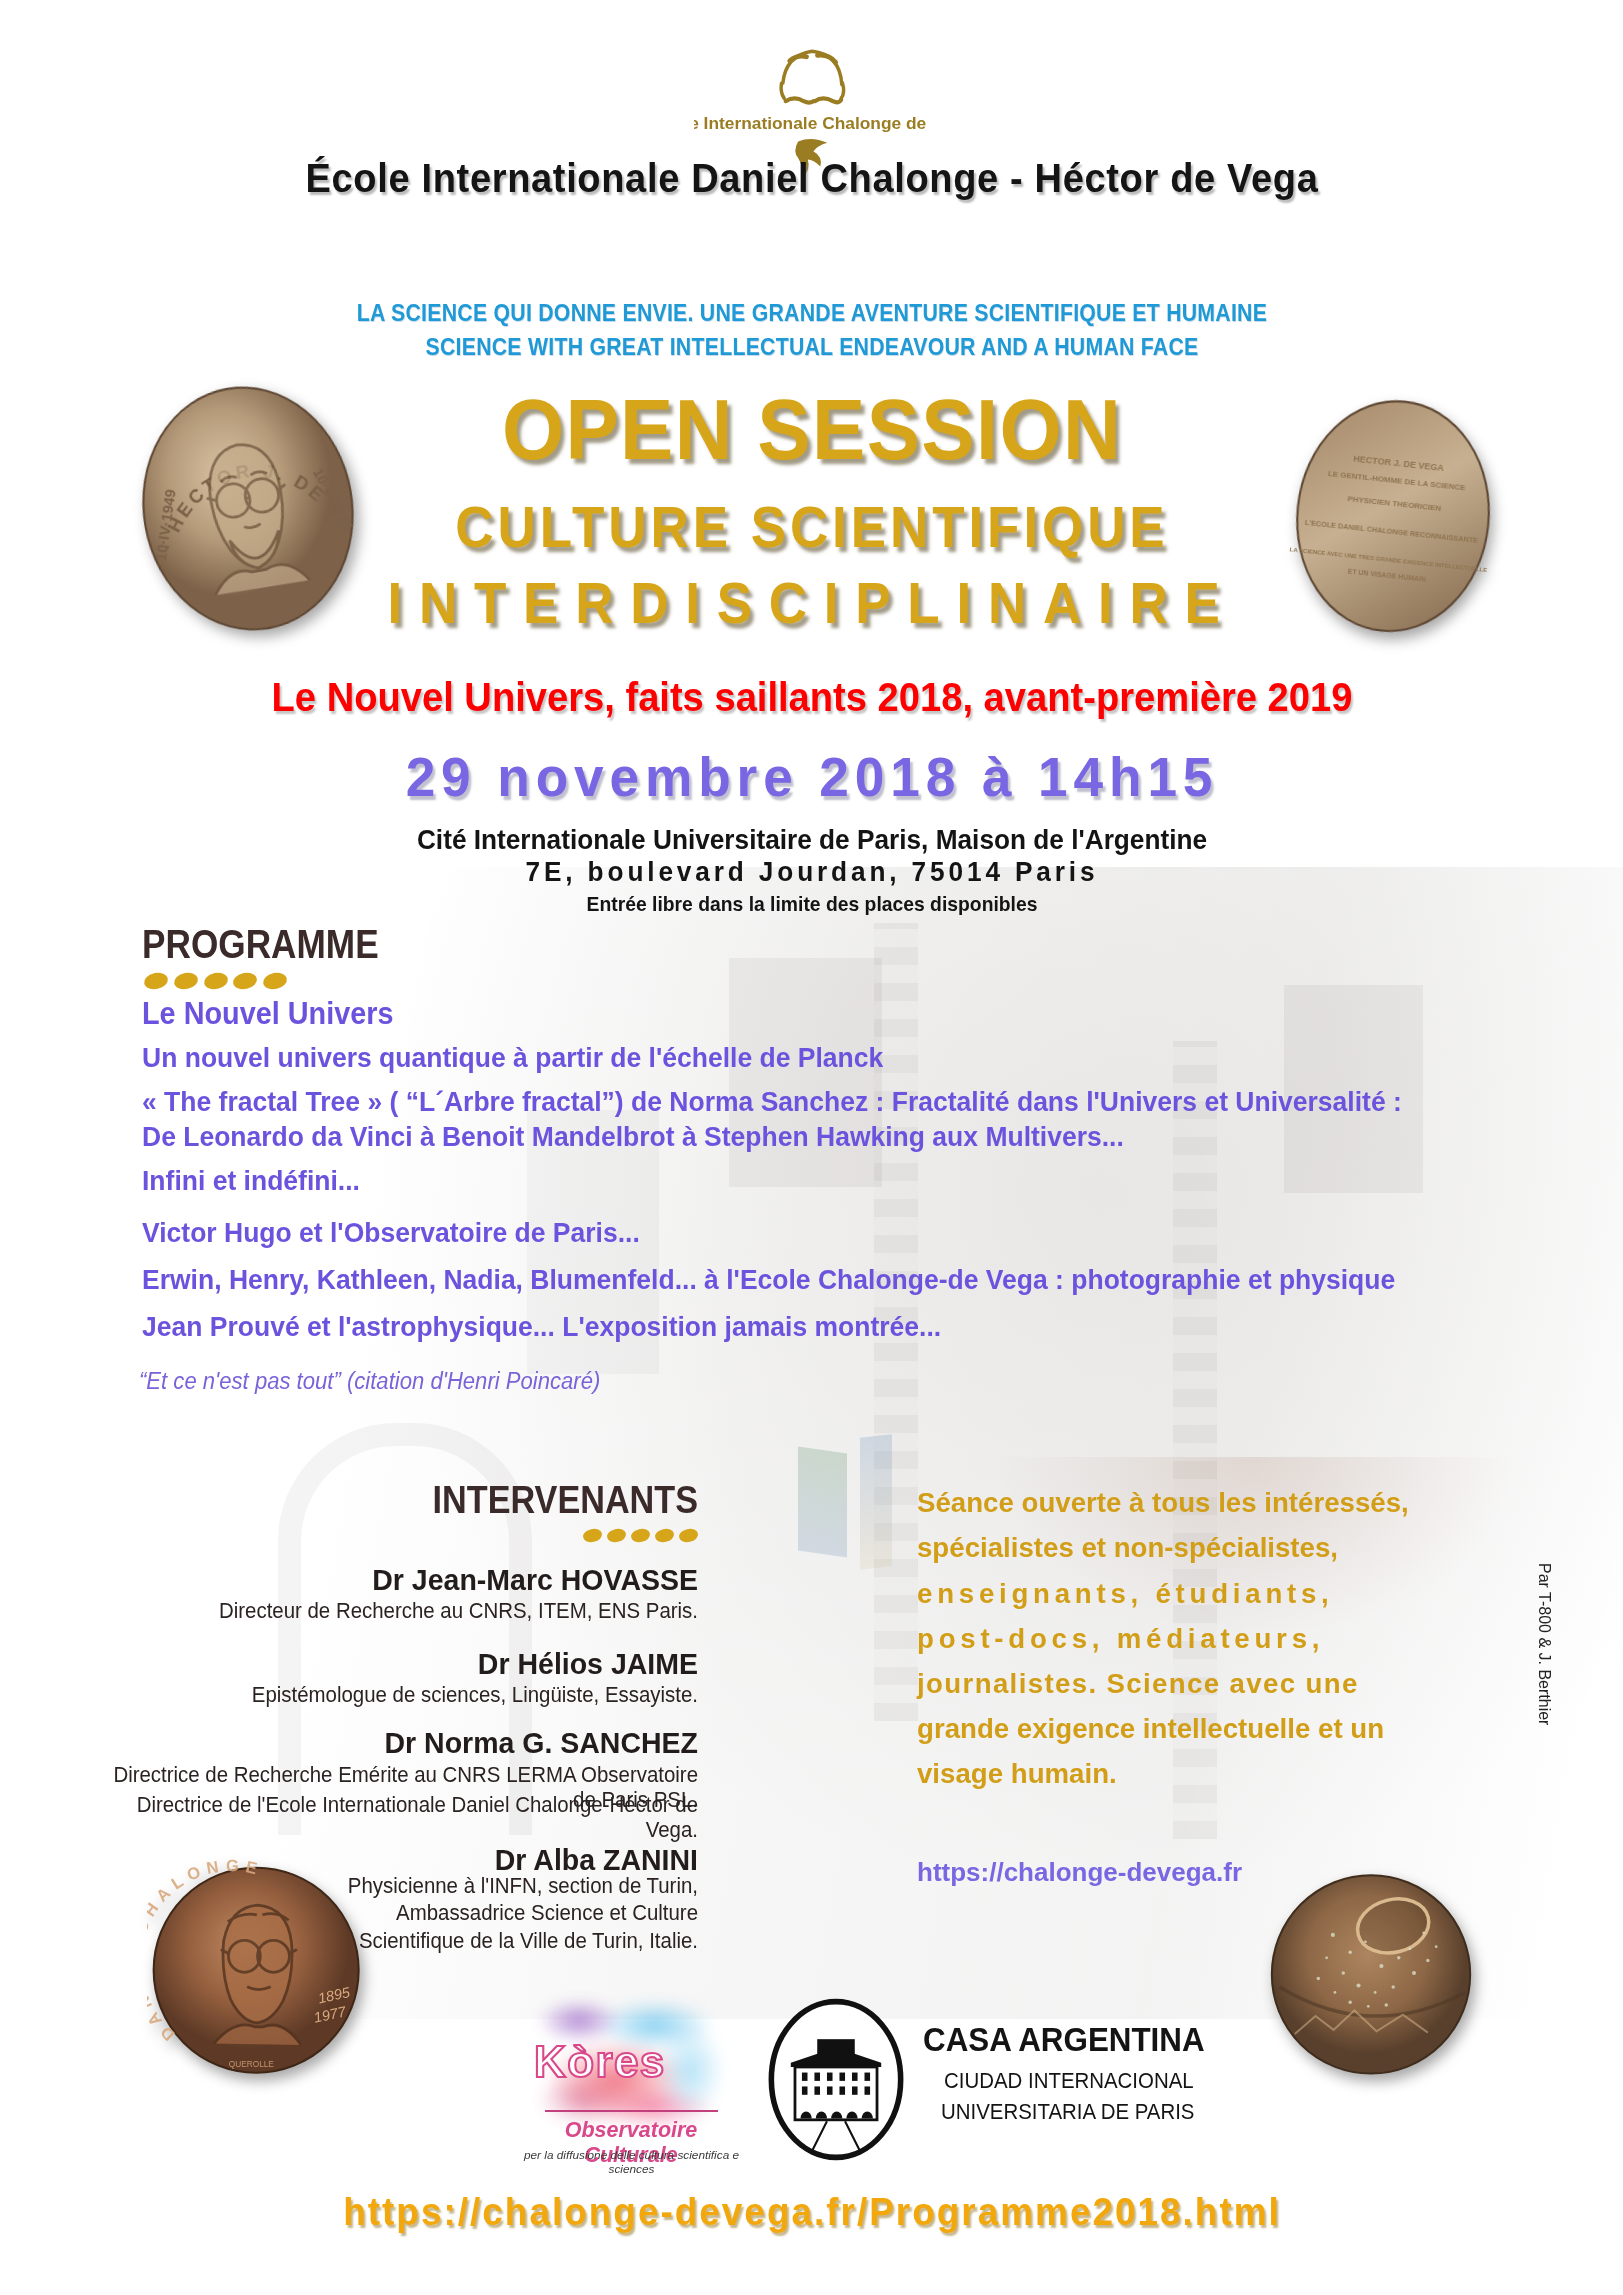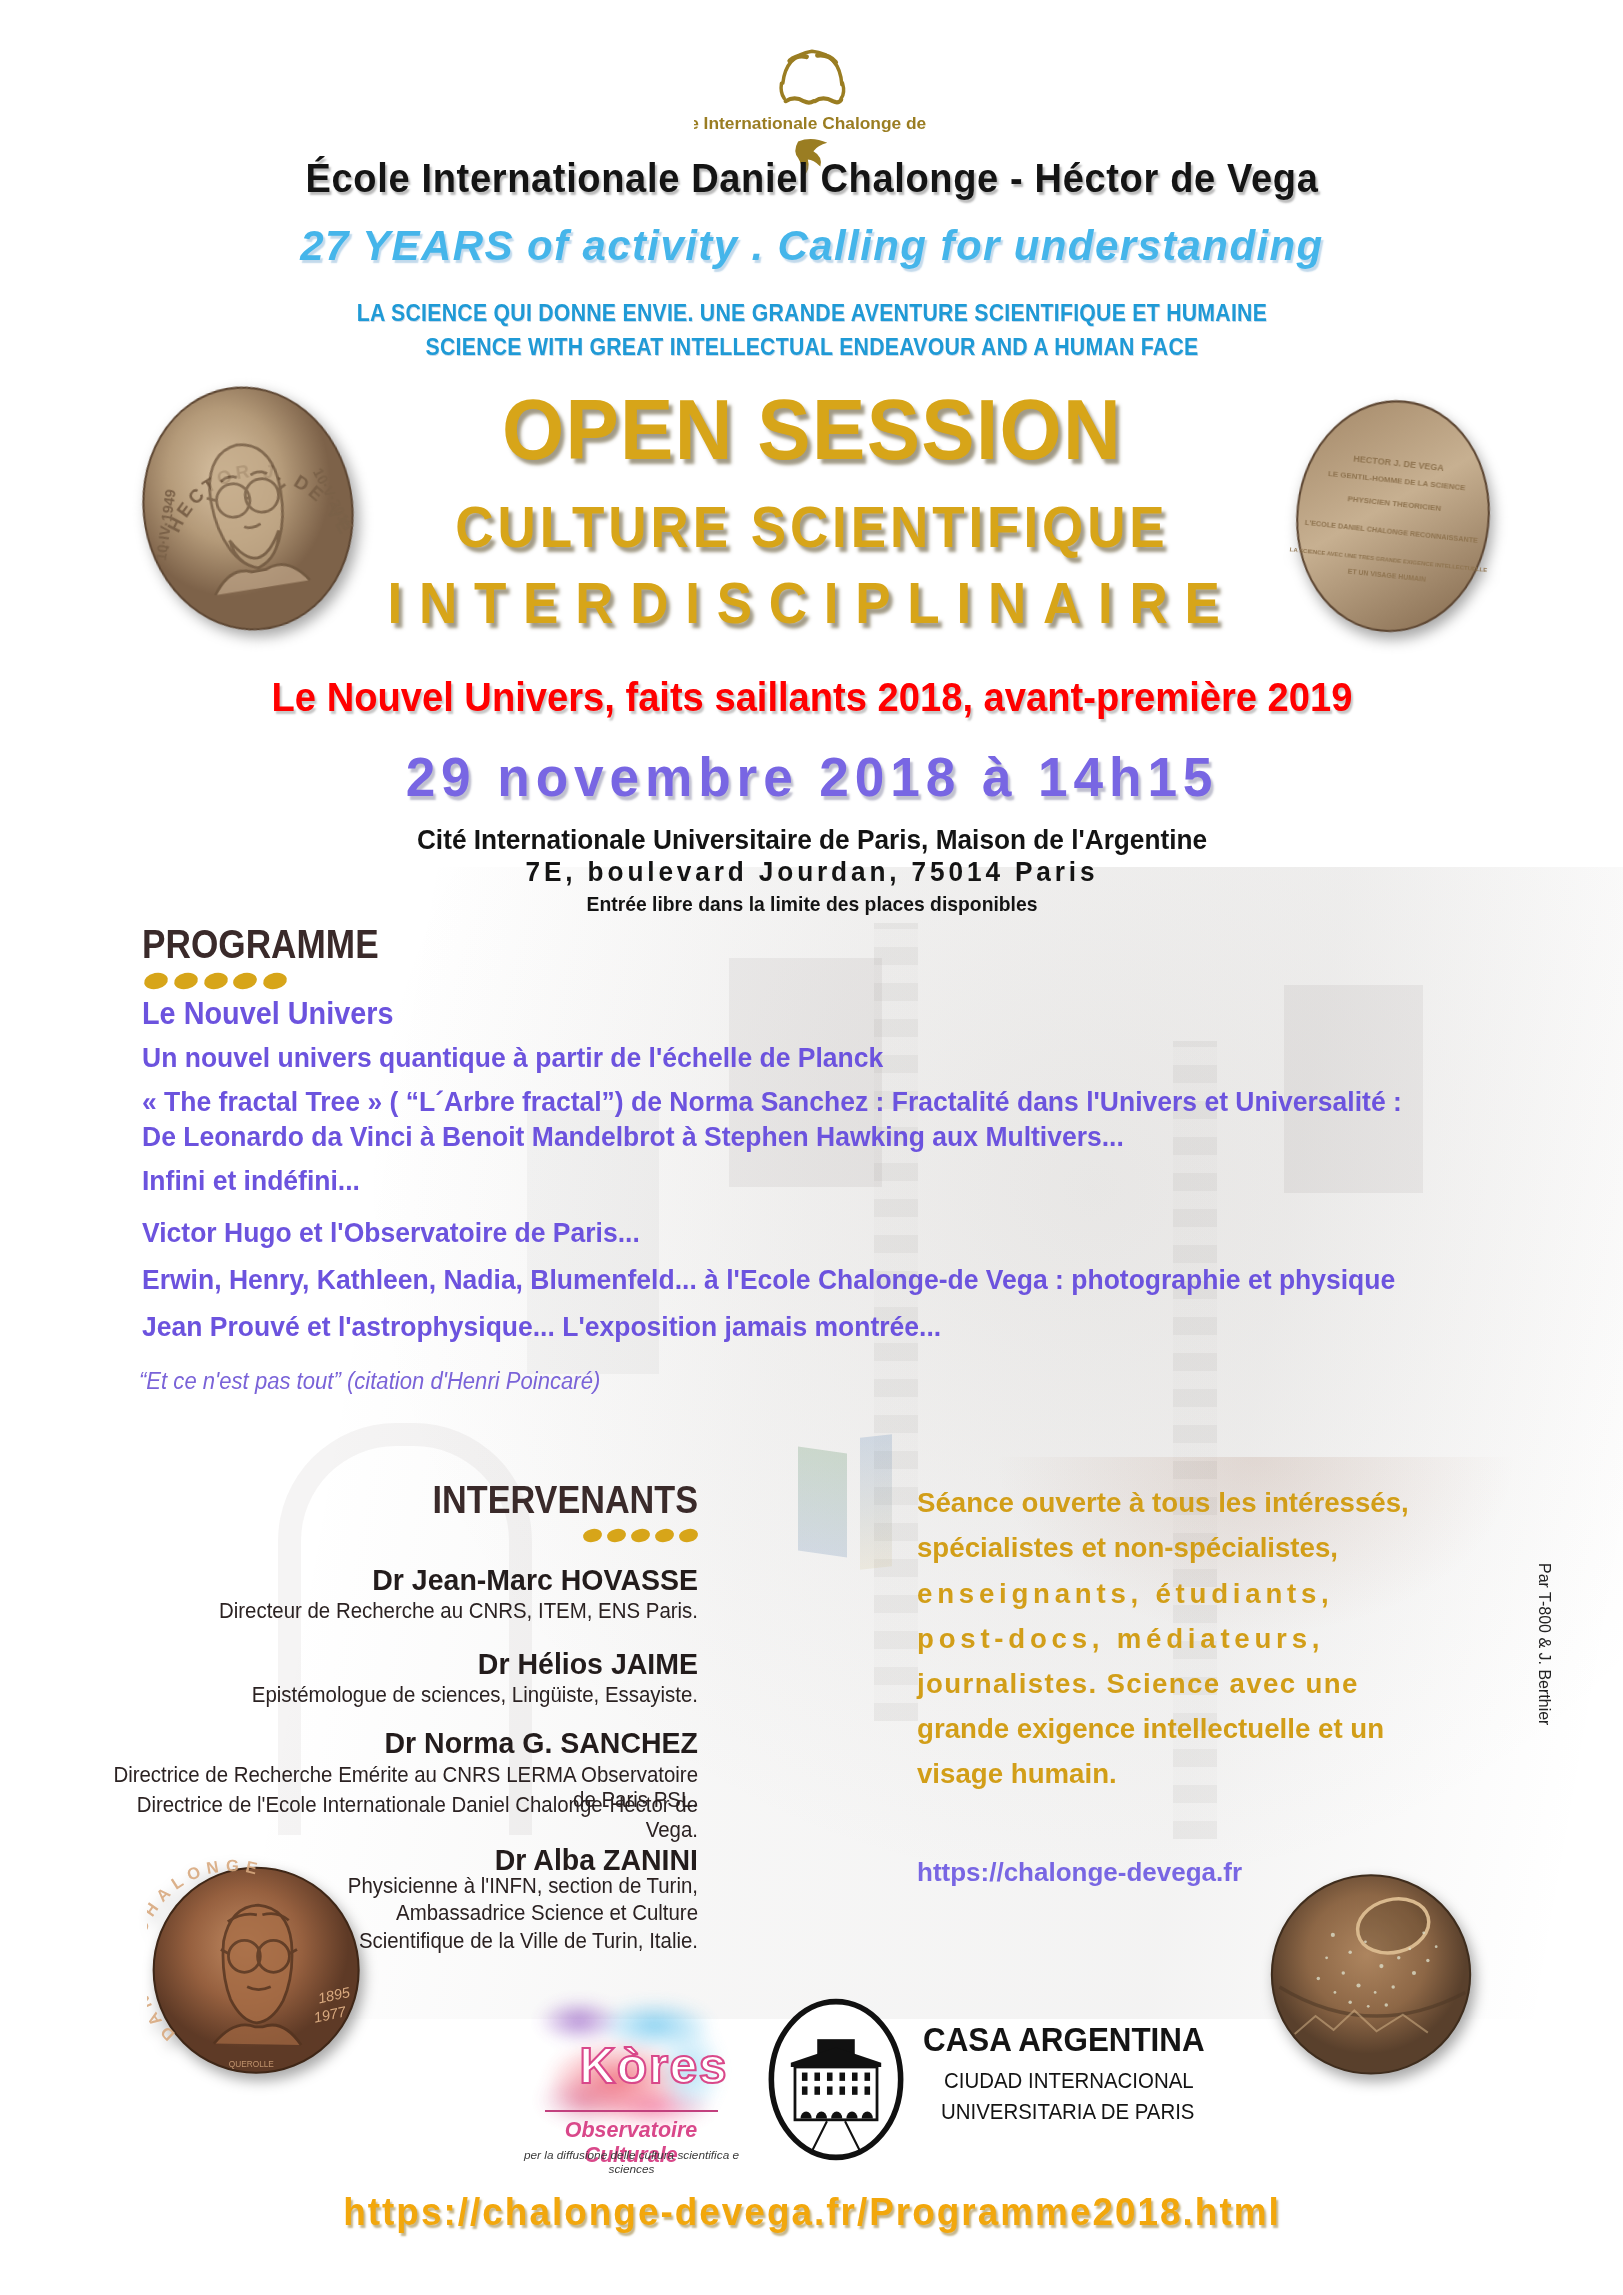--- a/index.html
+++ b/index.html
@@ -79,21 +79,21 @@
 
   
   .kores-blob{left:517px;top:1988px;width:222px;height:149px;filter:blur(6.2px);opacity:0.85;
     background:
       radial-gradient(closest-side at 28% 22%, rgba(140,80,190,0.8), rgba(140,80,190,0) 68%),
       radial-gradient(closest-side at 62% 25%, rgba(90,190,235,0.85), rgba(90,190,235,0) 70%),
       radial-gradient(closest-side at 78% 55%, rgba(110,200,240,0.6), rgba(110,200,240,0) 70%),
       radial-gradient(closest-side at 45% 62%, rgba(235,60,80,0.8), rgba(235,60,80,0) 72%),
       radial-gradient(closest-side at 62% 80%, rgba(240,100,150,0.8), rgba(240,100,150,0) 70%),
       radial-gradient(closest-side at 30% 75%, rgba(200,60,120,0.55), rgba(200,60,120,0) 70%);}
-  .kores-name{left:534px;top:2037px;width:194px;text-align:right;font-size:50px;font-weight:bold;
+  .kores-name{left:534px;top:2037px;width:194px;text-align:left;font-size:44px;font-weight:bold;
     color:#ffffff;-webkit-text-stroke:2.1px #d9488a;text-stroke:2.1px #d9488a;letter-spacing:1.4px;}
   .kores-line{left:545px;top:2110px;width:173px;height:2.1px;background:#c2407e;}
   .kores-sub{left:527px;top:2118px;width:208px;text-align:center;font-size:21.5px;font-weight:bold;
     font-style:italic;color:#d9488a;}
   .kores-tag{left:517px;top:2148px;width:229px;text-align:center;font-size:11.8px;font-style:italic;color:#3a3a3a;}
   .casa-name{left:923px;top:2021px;font-size:33px;font-weight:bold;color:#141414;transform:scaleX(0.95);transform-origin:left;}
   .casa-l1{left:944px;top:2069px;font-size:21.5px;color:#141414;transform:scaleX(0.95);transform-origin:left;}
   .casa-l2{left:941px;top:2100px;font-size:21.5px;color:#141414;transform:scaleX(0.95);transform-origin:left;}
 
   
@@ -132,21 +132,20 @@
         <path d="M174 88 Q186 80 200 88 Q208 92 212 86" stroke-width="6"></path>
       </g>
       <text x="170" y="128" text-anchor="middle" font-size="25" class="logo-caption">Ecole Internationale Chalonge de Vega</text>
       <g fill="#9a7d22">
         <path d="M150 146 Q170 138 192 148 Q178 152 172 160 Q186 168 182 182 Q172 172 164 172 Q168 186 158 196 Q156 180 150 170 Q142 160 150 146 Z"></path>
       </g>
     </svg>
   </div>
 
   <div class="abs ctr page-title">École Internationale Daniel Chalonge - Héctor de Vega</div>
-  <div class="abs ctr subtitle">27 YEARS of activity . Calling for understanding</div>
   <div class="abs ctr tagline" style="top:300px;">LA SCIENCE QUI DONNE ENVIE. UNE GRANDE AVENTURE SCIENTIFIQUE ET HUMAINE</div>
   <div class="abs ctr tagline" style="top:334px;">SCIENCE WITH GREAT INTELLECTUAL ENDEAVOUR AND A HUMAN FACE</div>
 
   <div class="abs medal-shadow" style="left:137px;top:380px;width:222px;height:257px;transform:rotate(-10deg);">
     <svg width="222" height="257" viewBox="0 0 320 370">
       <defs>
         <radialGradient id="mTL" cx="42%" cy="35%">
           <stop offset="0%" stop-color="#d9c3a4"></stop>
           <stop offset="55%" stop-color="#b49a79"></stop>
           <stop offset="100%" stop-color="#7d6249"></stop>

